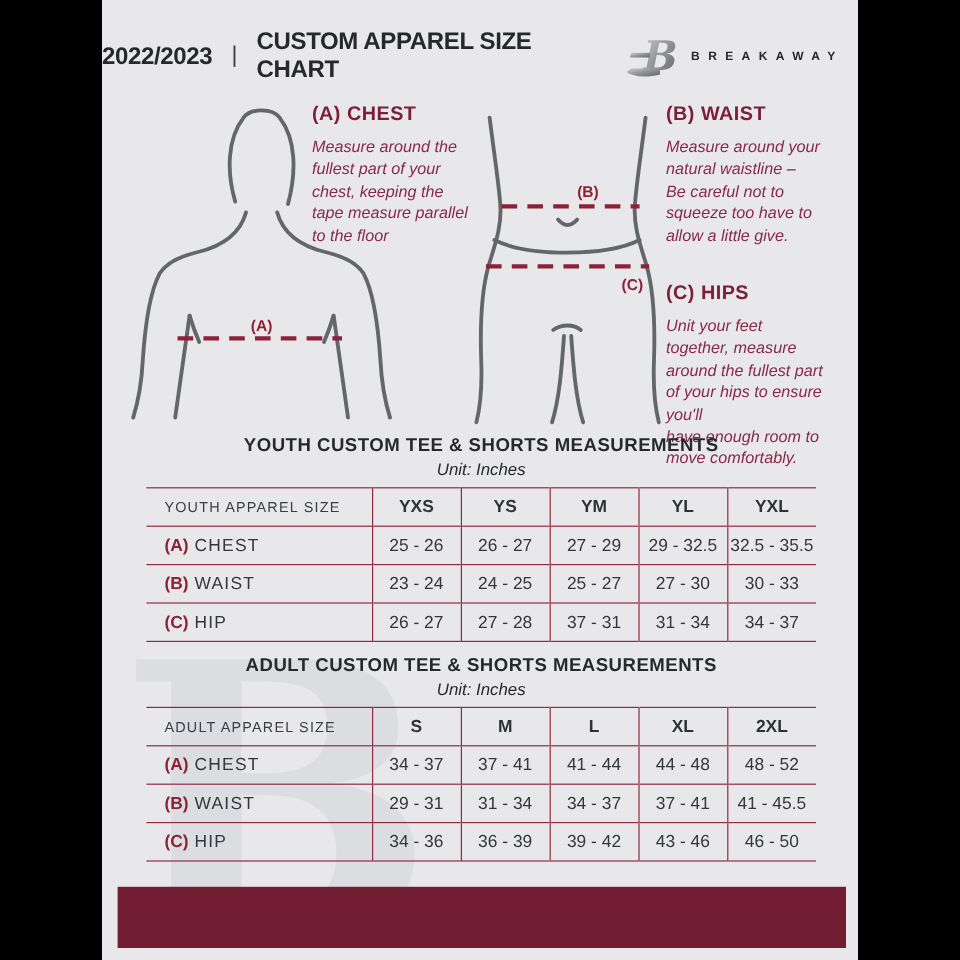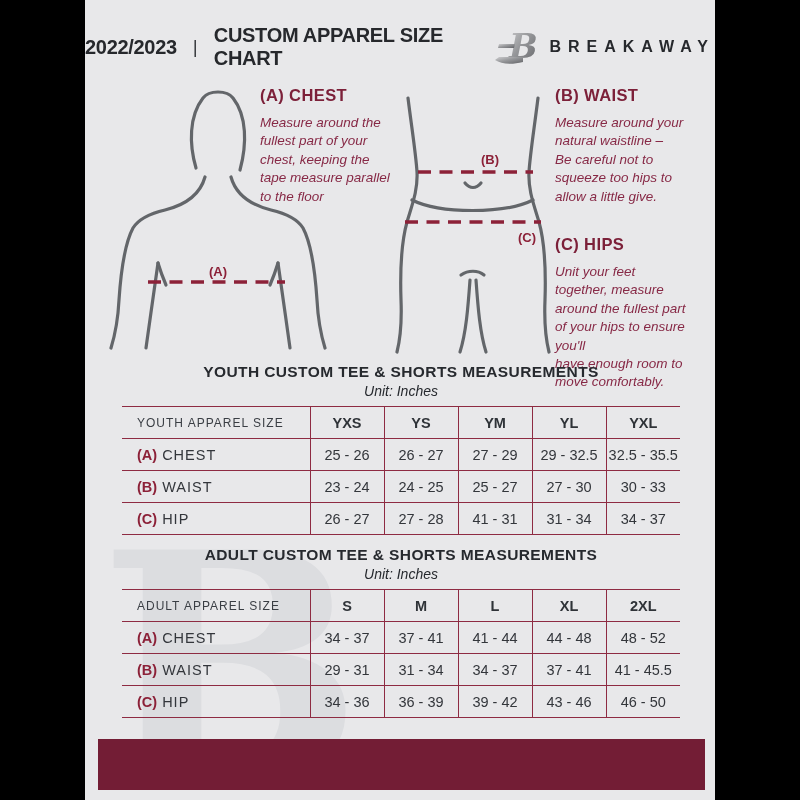--- a/index.html
+++ b/index.html
@@ -11,29 +11,29 @@
     position:absolute; left:85px; top:0; width:630px; height:800px;
     background:#E8E8EA; overflow:hidden;
   }
   .watermark {
     position:absolute; left:14px; top:512px; z-index:0;
     font-family:"DejaVu Serif", serif; font-weight:bold;
     font-size:312px; line-height:1; color:#DCDDE0; user-select:none;
   }
   
   .header {
-    position:absolute; top:24px; left:0; right:0; z-index:1;
+    position:absolute; top:24px; left:0; right:12px; z-index:1;
     display:flex; align-items:center; justify-content:center; gap:12px;
   }
   .hdr-year, .hdr-title {
     font-weight:bold; font-size:20px; letter-spacing:-0.3px; color:#26282C;
   }
   .hdr-divider { font-size:19px; color:#3A3C40; font-weight:normal; margin:0 4px; }
   .brand-wrap { display:flex; align-items:center; gap:10px; margin-left:10px; }
-  .brand-name { font-weight:bold; font-size:16px; letter-spacing:7px; color:#26282C; }
+  .brand-name { font-weight:bold; font-size:10px; letter-spacing:7px; color:#26282C; }
   
   .instr { position:absolute; z-index:1; }
   .instr-head {
     font-weight:bold; font-size:16.5px; letter-spacing:0.4px; color:#7C2039;
     margin-bottom:9px;
   }
   .instr-line {
     display:block; font-style:italic; font-size:13.5px; line-height:18.4px;
     color:#872946;
   }
@@ -135,21 +135,21 @@
     <span class="instr-line">chest, keeping the</span>
     <span class="instr-line">tape measure parallel</span>
     <span class="instr-line">to the floor</span>
   </div>
 
   <div class="instr block-waist">
     <div class="instr-head">(B) WAIST</div>
     <span class="instr-line">Measure around your</span>
     <span class="instr-line">natural waistline –</span>
     <span class="instr-line">Be careful not to</span>
-    <span class="instr-line">squeeze too hips to</span>
+    <span class="instr-line">squeeze too have to</span>
     <span class="instr-line">allow a little give.</span>
   </div>
 
   <div class="instr block-hips">
     <div class="instr-head">(C) HIPS</div>
     <span class="instr-line">Unit your feet</span>
     <span class="instr-line">together, measure</span>
     <span class="instr-line">around the fullest part</span>
     <span class="instr-line">of your hips to ensure</span>
     <span class="instr-line">you'll</span>
@@ -193,21 +193,21 @@
           <td>23 - 24</td>
           <td>24 - 25</td>
           <td>25 - 27</td>
           <td>27 - 30</td>
           <td>30 - 33</td>
         </tr>
         <tr>
           <td class="lbl"><span class="pf">(C)</span><span class="rname">HIP</span></td>
           <td>26 - 27</td>
           <td>27 - 28</td>
-          <td>41 - 31</td>
+          <td>37 - 31</td>
           <td>31 - 34</td>
           <td>34 - 37</td>
         </tr>
       </tbody>
     </table>
 
     <div class="adult-block">
       <div class="tbl-title">ADULT CUSTOM TEE &amp; SHORTS MEASUREMENTS</div>
       <div class="tbl-unit">Unit: Inches</div>
 

